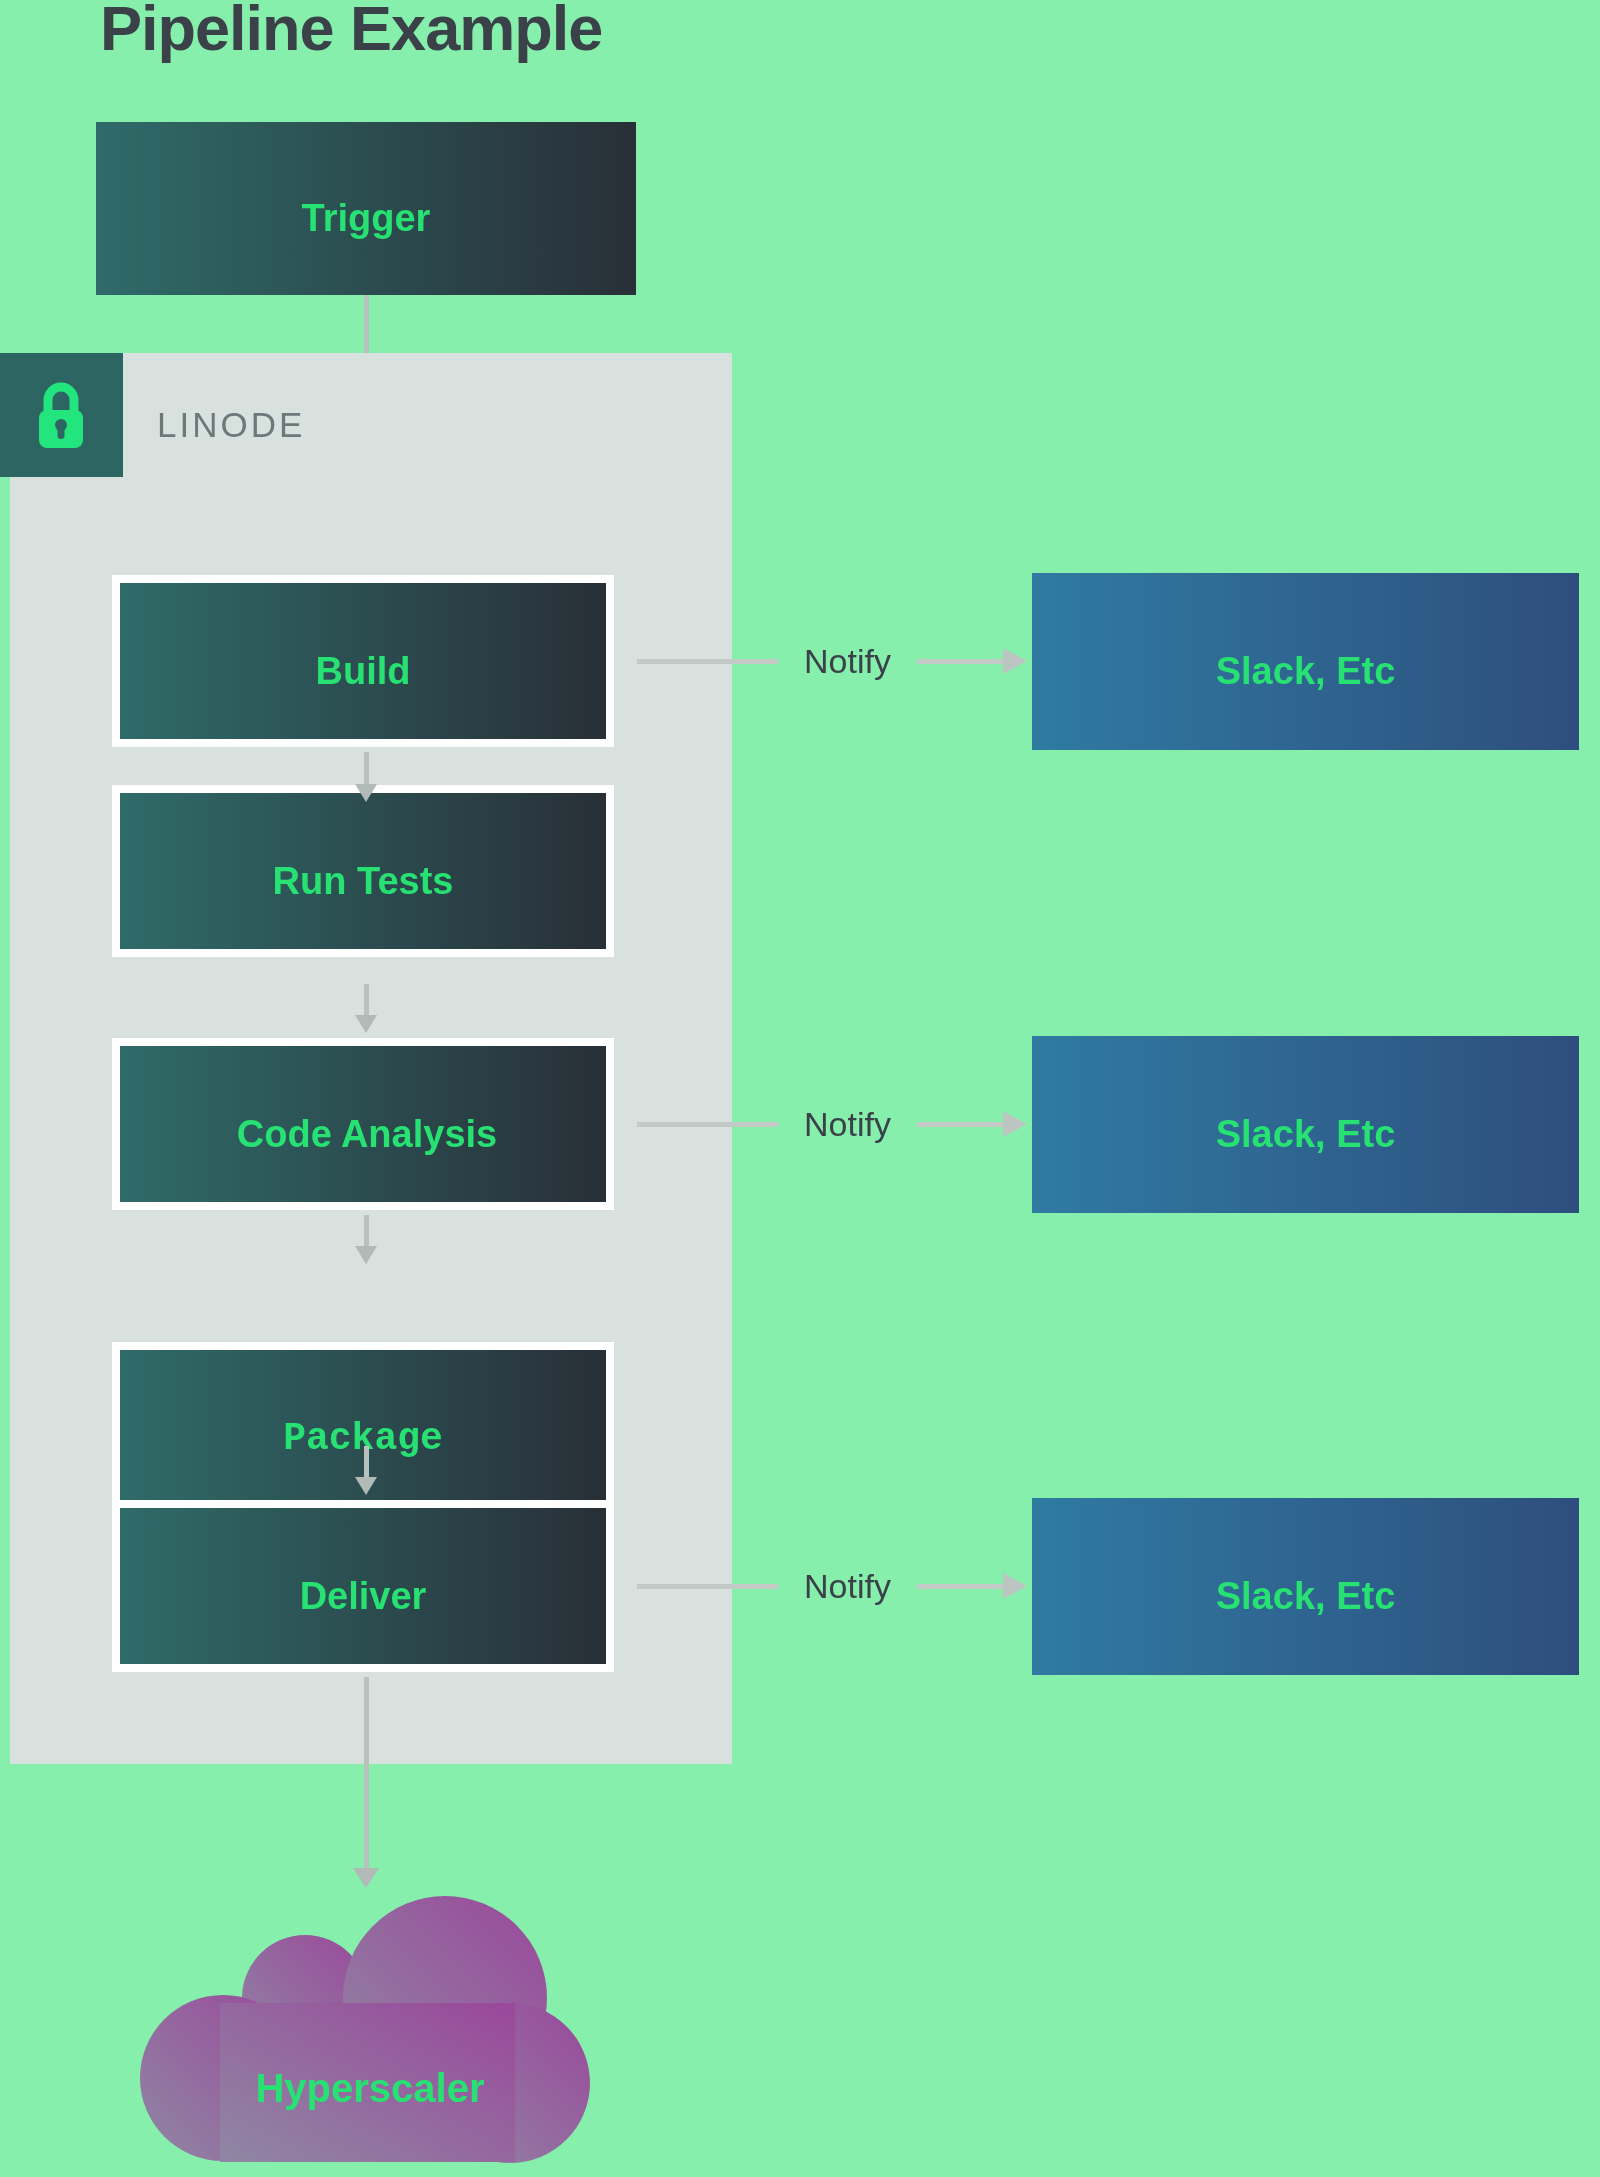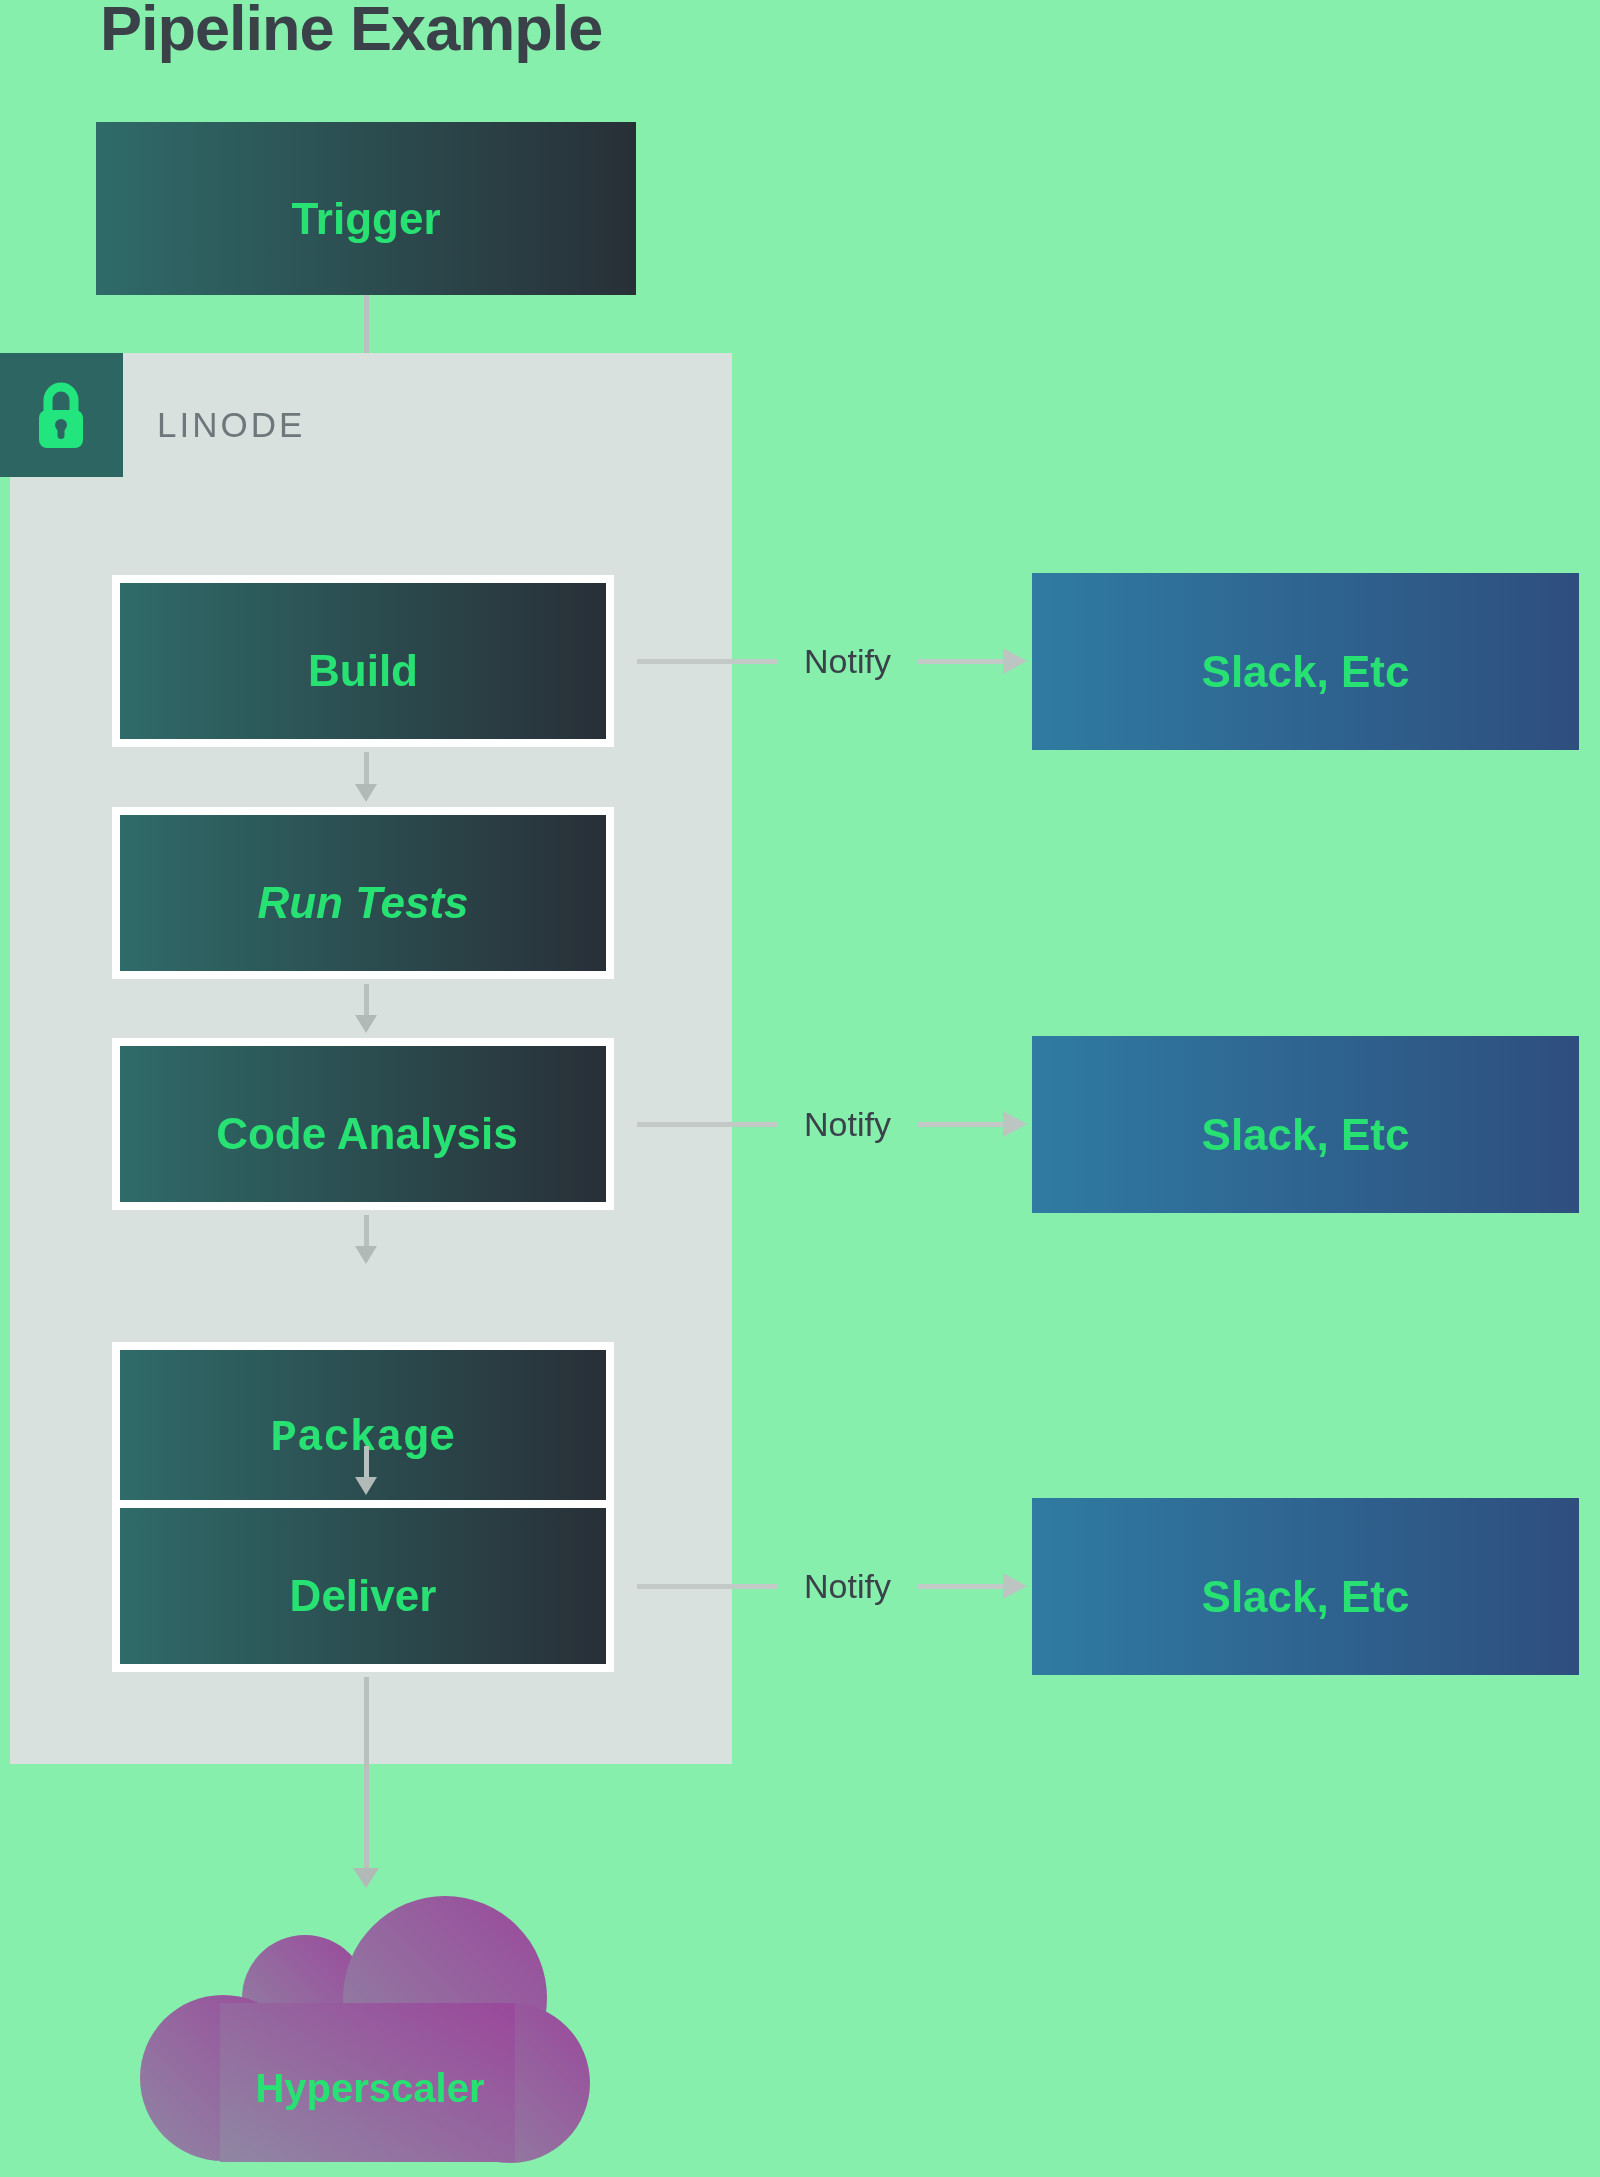--- a/index.html
+++ b/index.html
@@ -22,21 +22,21 @@
   }
   
   .node{
     display:flex;align-items:center;justify-content:center;
     background:linear-gradient(90deg,#2f6b69 0%,#282f37 100%);
   }
   .trigger-box{left:96px;top:122px;width:540px;height:173px;}
   .stage-box{
     left:112px;width:502px;height:172px;border:8px solid #ffffff;box-sizing:border-box;
   }
-  .node-label{color:#27e273;font-weight:bold;font-size:44px;white-space:nowrap;margin-top:20px;}
+  .node-label{color:#27e273;font-weight:bold;font-size:38px;white-space:nowrap;margin-top:20px;}
   
   .slack-box{
     left:1032px;width:547px;height:177px;display:flex;align-items:center;justify-content:center;
     background:linear-gradient(90deg,#2f7ba2 0%,#2e4e7e 100%);
   }
   
   .vshaft{width:5px;background:#b9c1bf;}
   .vhead{
     width:0;height:0;border-left:13px solid transparent;border-right:13px solid transparent;
     border-top:20px solid #b2bab8;
@@ -74,21 +74,21 @@
       <rect x="8" y="31" width="44" height="38" rx="8" fill="#23e57d"></rect>
       <circle cx="30" cy="46" r="6" fill="#2d6563"></circle>
       <rect x="26.5" y="46" width="7" height="14" rx="3.5" fill="#2d6563"></rect>
     </svg>
   </div>
   <div class="abs linode-label">LINODE</div>
 
   <div class="abs node stage-box" style="top:575px;">
     <span class="node-label">Build</span>
   </div>
-  <div class="abs node stage-box" style="top:807px;font-style:italic;">
+  <div class="abs node stage-box" style="top:785px;">
     <span class="node-label">Run Tests</span>
   </div>
   <div class="abs node stage-box" style="top:1038px;padding-left:8px;">
     <span class="node-label">Code Analysis</span>
   </div>
   <div class="abs node stage-box" style="top:1342px;font-family:Liberation Mono, monospace;">
     <span class="node-label">Package</span>
   </div>
   <div class="abs node stage-box" style="top:1500px;text-align:center;">
     <span class="node-label">Deliver</span>

